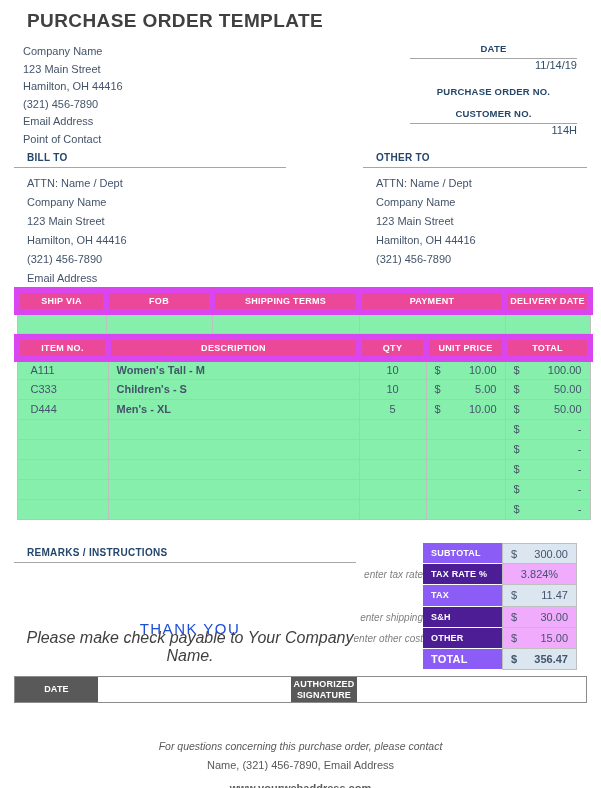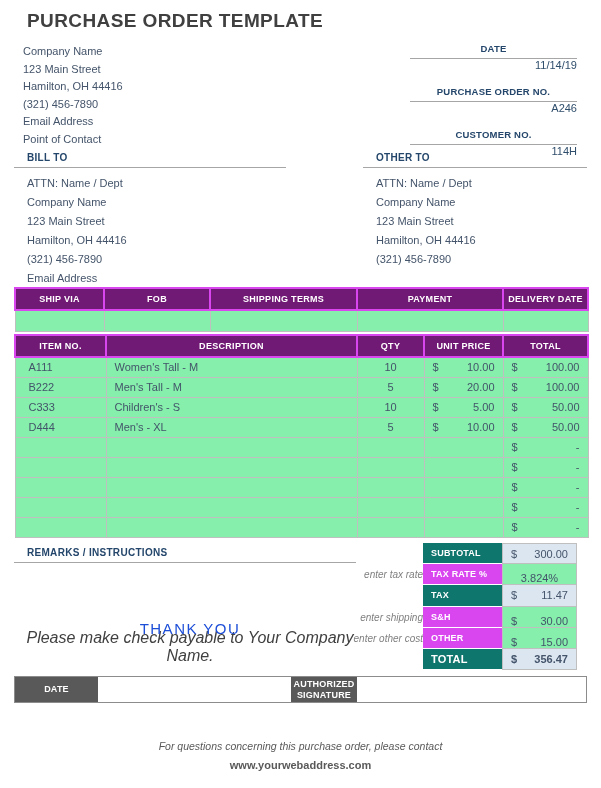--- a/index.html
+++ b/index.html
@@ -19,41 +19,41 @@
   .billship { position:absolute; top:152px; left:14px; width:573px; display:flex; justify-content:space-between; }
   .addr-col-bill { width:272px; }
   .addr-col-ship { width:224px; }
   .addr-heading { font-size:10px; font-weight:bold; color:#24466b; padding:0 0 4px 13px; border-bottom:1px solid #a6a6a6; letter-spacing:.3px; }
   .addr-lines { padding-left:13px; padding-top:6px; font-size:11px; }
   .addr-lines .info-line { height:19px; line-height:19px; }
 
   table { border-collapse:collapse; table-layout:fixed; width:573px; }
   .shipping-table { position:absolute; left:14px; top:287px; }
   .items-table { position:absolute; left:14px; top:334px; }
-  th { background:#701a75; color:#fff; font-size:9px; font-weight:bold; height:22px; border:2px solid #d946ef; letter-spacing:.3px; text-align:center; }
+  th { background:#ec4899; color:#fff; font-size:9px; font-weight:bold; height:22px; border:6px solid #d946ef; letter-spacing:.3px; text-align:center; }
   td { background:#86efac; border:1px solid #bfbfbf; height:20px; font-size:11px; color:#44546a; }
   .shipping-table td { height:21px; }
   td.cell-left { text-align:left; padding-left:13px; }
-  td.cell-desc { text-align:left; padding-left:8px; }
+  td.cell-desc { text-align:left; padding-left:8px;font-weight:bold; }
   td.cell-center { text-align:center; }
   .money { display:flex; justify-content:space-between; align-items:center; padding:0 8px; }
 
   .remarks { position:absolute; left:14px; top:543px; width:342px; }
   .remarks-heading { font-size:10px; font-weight:bold; color:#24466b; padding:4px 0 4px 13px; border-bottom:1px solid #a6a6a6; letter-spacing:.3px; }
 
   .totals { position:absolute; top:543px; right:24px; }
   .total-row { display:flex; align-items:stretch; height:21.2px; }
   .total-hint { width:150px; text-align:right; font-size:10px; font-style:italic; color:#7f7f7f; align-self:center; }
   .total-label { width:79px; color:#fff; font-size:9px; font-weight:bold; display:flex; align-items:center; padding-left:8px; border-bottom:1px solid #fff; letter-spacing:.2px; }
-  .total-label.blue { background:#0f766e; }
-  .total-label.gray { background:#d946ef; }
+  .total-label.blue { background:#8b5cf6; }
+  .total-label.gray { background:#4c1d95; }
   .total-value { width:75px; border:1px solid #bfbfbf; border-top:none; font-size:11px; display:flex; align-items:center; justify-content:space-between; padding:0 8px; }
   .total-row:first-child .total-value { border-top:1px solid #bfbfbf; }
   .total-value.blue { background:#dce6f1; }
-  .total-value.white { background:#86efac;align-items:flex-end; }
+  .total-value.white { background:#f0abfc; }
   .total-value.center { justify-content:center; }
   .total-row.grand .total-label, .total-row.grand .total-value { font-weight:bold; font-size:11px; }
 
   .payable { position:absolute; left:20px; top:629px; width:340px; text-align:center; font-size:16px; font-style:italic; color:#404040; }
   .thankyou { position:absolute; left:20px; top:620px; width:340px; text-align:center; font-size:15px; font-weight:normal; color:#1d4ed8; letter-spacing:1.5px; }
 
   .signature { position:absolute; left:14px; top:676px; width:573px; height:27px; border:1px solid #8c8c8c; display:flex; }
   .sig-dark { background:#595959; color:#fff; font-size:9px; font-weight:bold; display:flex; align-items:center; justify-content:center; text-align:center; line-height:1.2; letter-spacing:.2px; }
   .sig-date { width:83px; }
   .sig-auth { width:66px; padding:0 4px; }
@@ -81,21 +81,20 @@
       <div class="info-line">Point of Contact</div>
     </div>
 
   <div class="order-meta">
       <div class="meta-group">
         <div class="meta-label">DATE</div>
         <div class="meta-value">11/14/19</div>
       </div>
       <div class="meta-group">
         <div class="meta-label">PURCHASE ORDER NO.</div>
-        <div class="meta-value">A246</div>
       </div>
       <div class="meta-group">
         <div class="meta-label">CUSTOMER NO.</div>
         <div class="meta-value">114H</div>
       </div>
     </div>
 
   <div class="billship">
     <div class="addr-col-bill">
       <div class="addr-heading">BILL TO</div>
@@ -177,37 +176,20 @@
             </div>
           </td>
           <td>
             <div class="money">
               <span>$</span>
               <span>100.00</span>
             </div>
           </td>
         </tr>
         <tr>
-          <td class="cell-left">B222</td>
-          <td class="cell-desc">Men's Tall - M</td>
-          <td class="cell-center">5</td>
-          <td>
-            <div class="money">
-              <span>$</span>
-              <span>20.00</span>
-            </div>
-          </td>
-          <td>
-            <div class="money">
-              <span>$</span>
-              <span>100.00</span>
-            </div>
-          </td>
-        </tr>
-        <tr>
           <td class="cell-left">C333</td>
           <td class="cell-desc">Children's - S</td>
           <td class="cell-center">10</td>
           <td>
             <div class="money">
               <span>$</span>
               <span>5.00</span>
             </div>
           </td>
           <td>
@@ -356,16 +338,17 @@
 
   <div class="signature">
     <div class="sig-dark sig-date">DATE</div>
     <div class="sig-blank1"></div>
     <div class="sig-dark sig-auth">AUTHORIZED SIGNATURE</div>
     <div class="sig-blank2"></div>
   </div>
 
   <div class="footer">
     <div class="footer-line1">For questions concerning this purchase order, please contact</div>
+    <div class="footer-line2">Name, (321) 456-7890, Email Address</div>
     <div class="footer-line3">www.yourwebaddress.com</div>
   </div>
 
 </div>
 
 </body></html>

